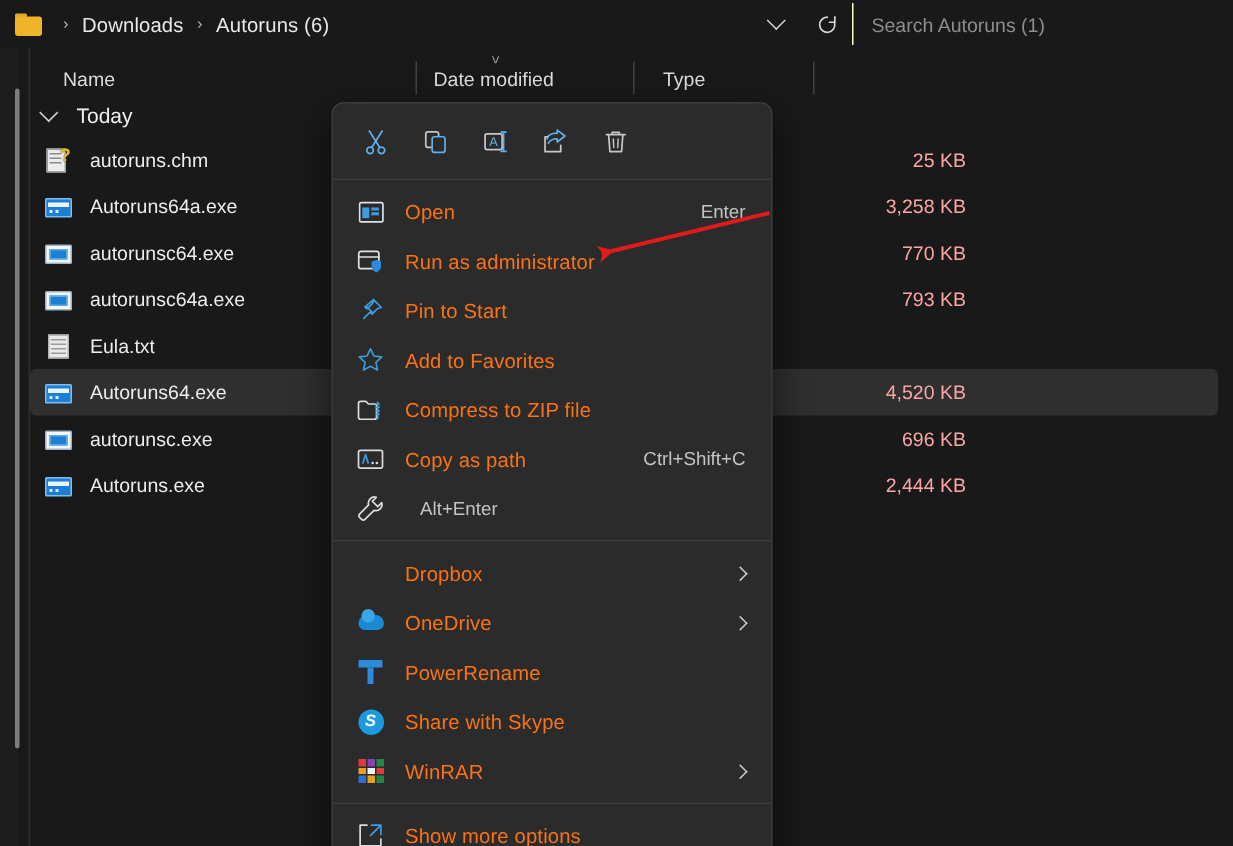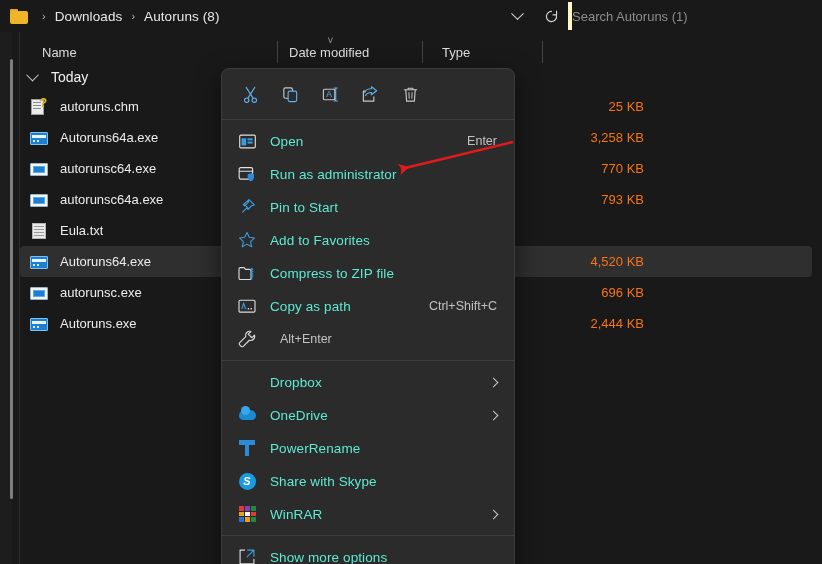--- a/index.html
+++ b/index.html
@@ -81,21 +81,22 @@
     border-bottom: 1.4px solid #d5d5d5;
     transform: rotate(45deg) translate(-2px,-2px);
   }
   .searchbox {
     position: relative;
     height: 28px;
     flex: 0 0 auto;
     width: 248px;
     display: flex;
     align-items: center;
-    border-left: 4px solid #fef9c3;
+    padding-left: 12px;
+    border-left: 1px solid #fef9c3;
     margin-right: 6px;
   }
   .searchbox .ph {
     font-size: 13px;
     color: #8d8d8d;
     white-space: nowrap;
   }
 
   
   .colheader {
@@ -198,21 +199,21 @@
     align-items: center;
     flex: 0 0 auto;
     overflow: hidden;
     white-space: nowrap;
     font-size: 13px;
     color: #ececec;
   }
   .cell-name { width: 277px; padding-left: 10px; }
   .cell-date { width: 145px; padding-left: 12px; color: #dcdcdc; }
   .cell-type { width: 120px; padding-left: 12px; color: #dcdcdc; }
-  .cell-size { width: 90px; padding-left: 12px; justify-content: flex-end; padding-right: 8px; color: #f97316; }
+  .cell-size { width: 90px; padding-left: 12px; justify-content: flex-end; padding-right: 8px; color: #fca5a5; }
   .fname { overflow: hidden; text-overflow: ellipsis; }
 
   
   .ficon { width: 18px; height: 18px; position: relative; margin-right: 12px; flex: 0 0 auto; }
 
   
   .ico-exe .scr {
     position: absolute; left: 0; top: 3px;
     width: 18px; height: 13px;
     background: #1d7fd4;
@@ -325,21 +326,21 @@
   }
   .ctx-ico {
     width: 20px; height: 20px;
     margin-right: 13px;
     flex: 0 0 auto;
     display: flex; align-items: center; justify-content: center;
     position: relative;
   }
   .ctx-label {
     font-size: 13.5px;
-    color: #5eead4;
+    color: #f97316;
     white-space: nowrap;
     flex: 1 1 auto;
     letter-spacing: .1px;
   }
   .ctx-accel {
     font-size: 12.5px;
     color: #c2c2c2;
     white-space: nowrap;
     margin-left: 10px;
   }
@@ -426,21 +427,21 @@
 
   <div class="addressbar">
     <div class="addr-left">
       <div class="folder-icon">
         <span class="tab"></span>
           <span class="body"></span>
       </div>
       <span class="crumb-sep">›</span>
       <span class="crumb">Downloads</span>
       <span class="crumb-sep">›</span>
-      <span class="crumb">Autoruns (8)</span>
+      <span class="crumb">Autoruns (6)</span>
     </div>
 
     <div class="addr-spacer"></div>
 
     <div class="addr-btn">
       <span class="chev-down"></span>
     </div>
 
     <div class="addr-btn">
       <svg width="15" height="15" viewBox="0 0 16 16">

